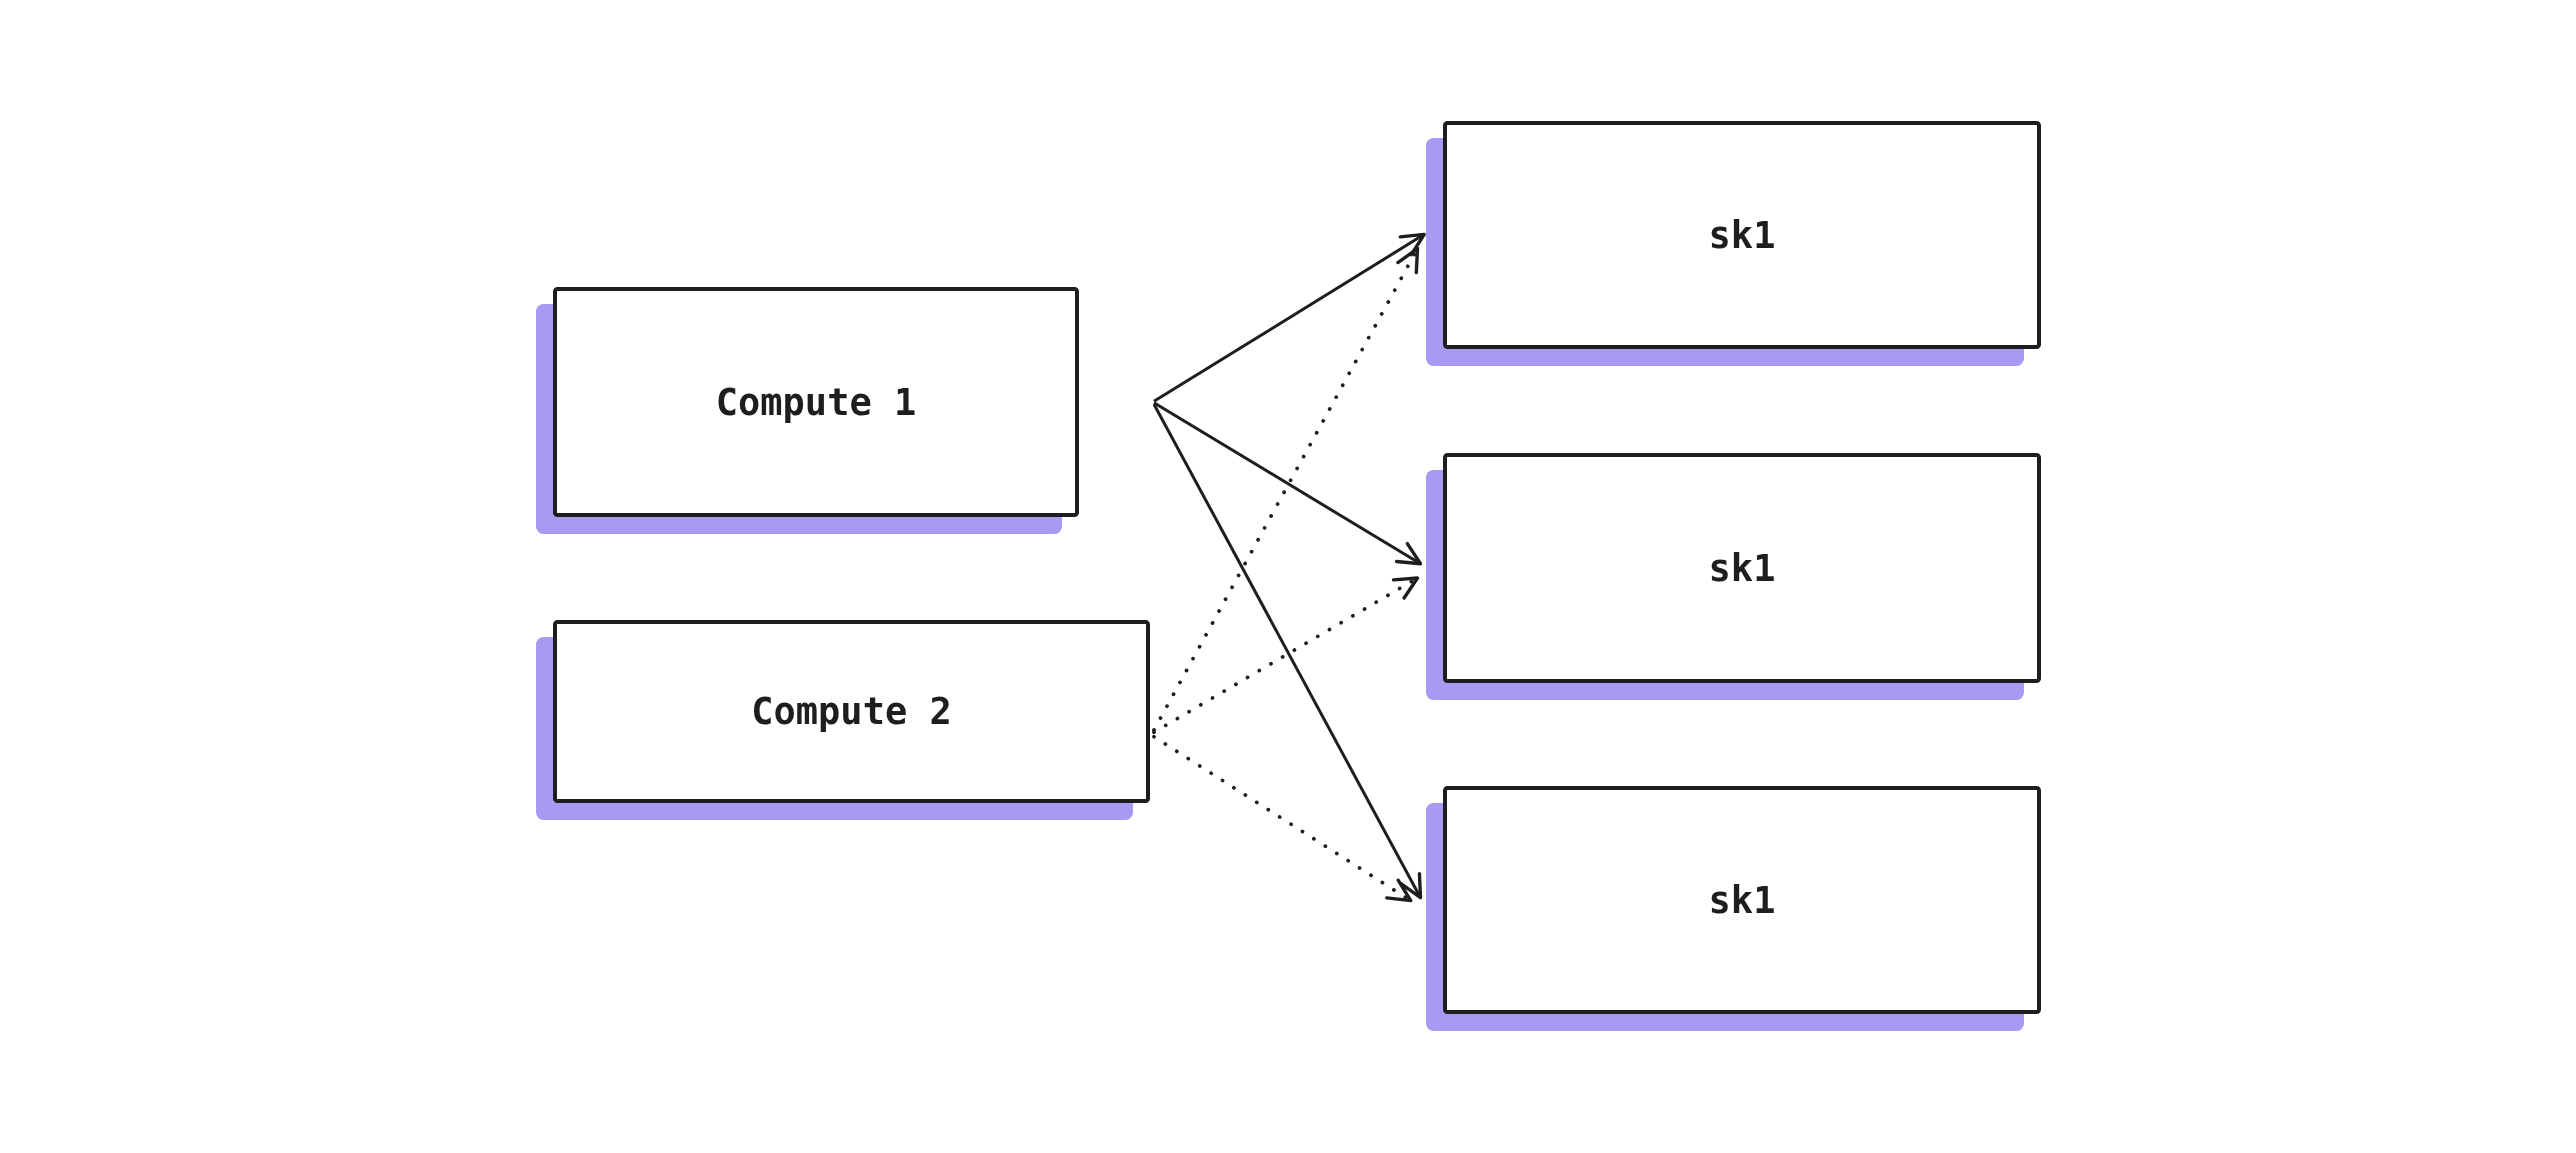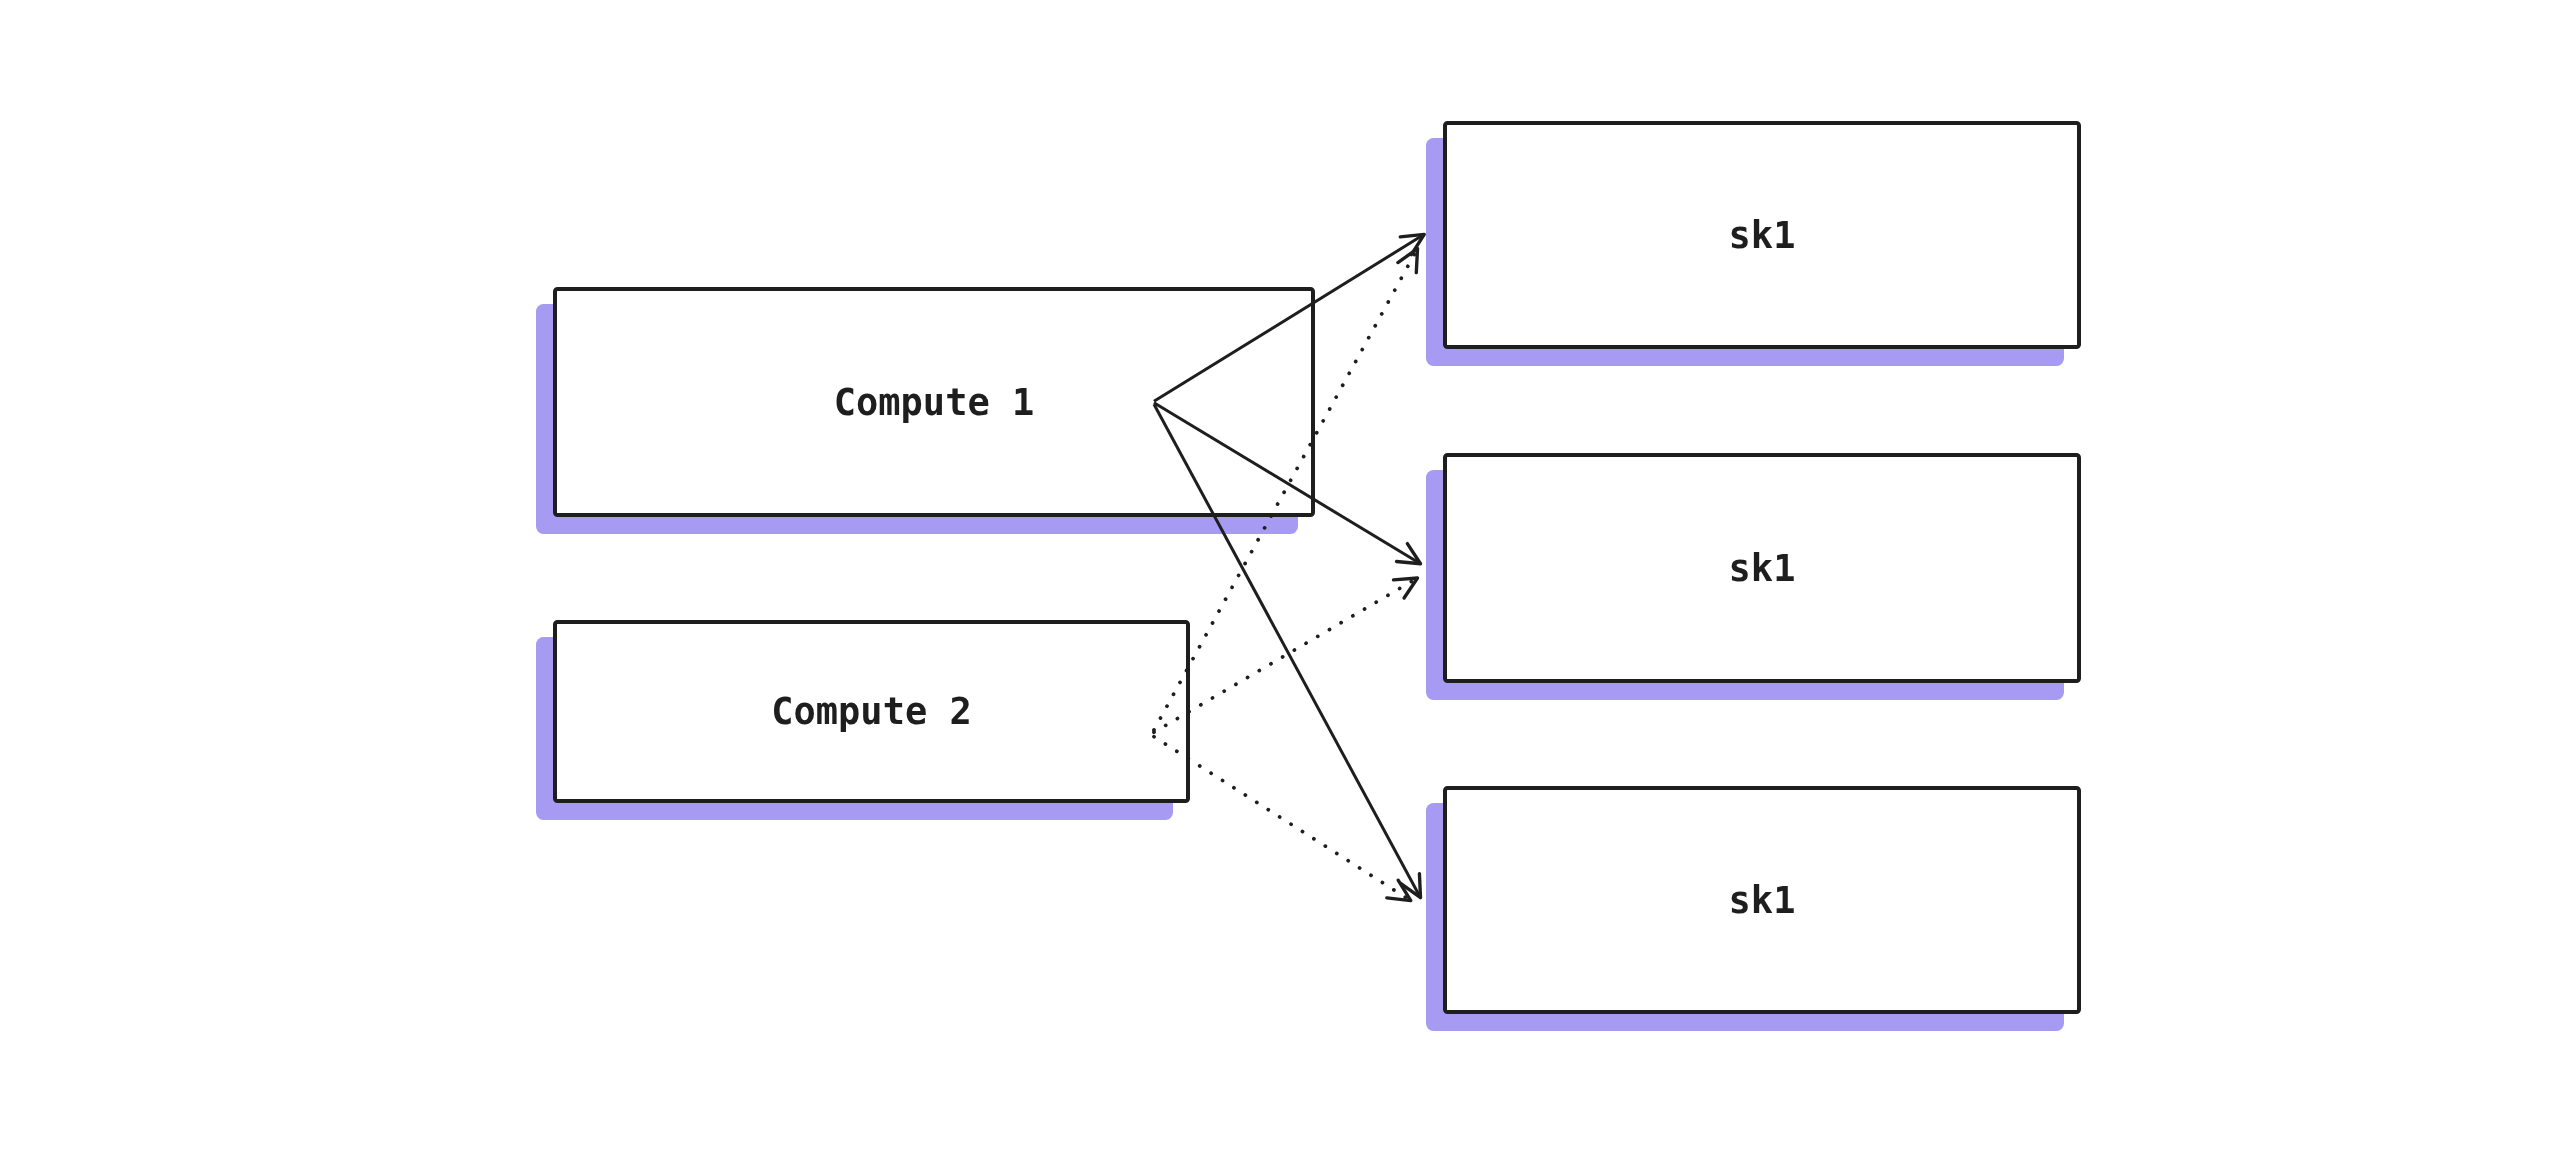--- a/index.html
+++ b/index.html
@@ -18,21 +18,20 @@
     position: absolute;
     inset: 0;
     width: 2576px;
     height: 1153px;
     z-index: 3;
     pointer-events: none;
   }
   .node {
     position: absolute;
     z-index: 2;
-    padding-left: 40px;
   }
   .node .shadow {
     position: absolute;
     left: -17px;
     top: 16.5px;
     width: 100%;
     height: 100%;
     border-radius: 7.5px;
     background: var(--shadow, #a79af2);
   }
@@ -66,21 +65,21 @@
     stroke-width: 5;
     stroke-linecap: round;
     stroke-dasharray: 0.1 18;
   }
 </style>
 </head>
 <body>
 
 <div class="canvas">
 
-  <div class="node" style="left: 553px; top: 287px; width: 722px; height: 230px;">
+  <div class="node" style="left: 553px; top: 287px; width: 526px; height: 230px;">
     <div class="shadow"></div>
     <div class="face">
       <span class="label">Compute 1</span>
     </div>
   </div>
 
   <div class="node" style="left: 553px; top: 620px; width: 597px; height: 183px;">
     <div class="shadow"></div>
     <div class="face">
       <span class="label">Compute 2</span>

